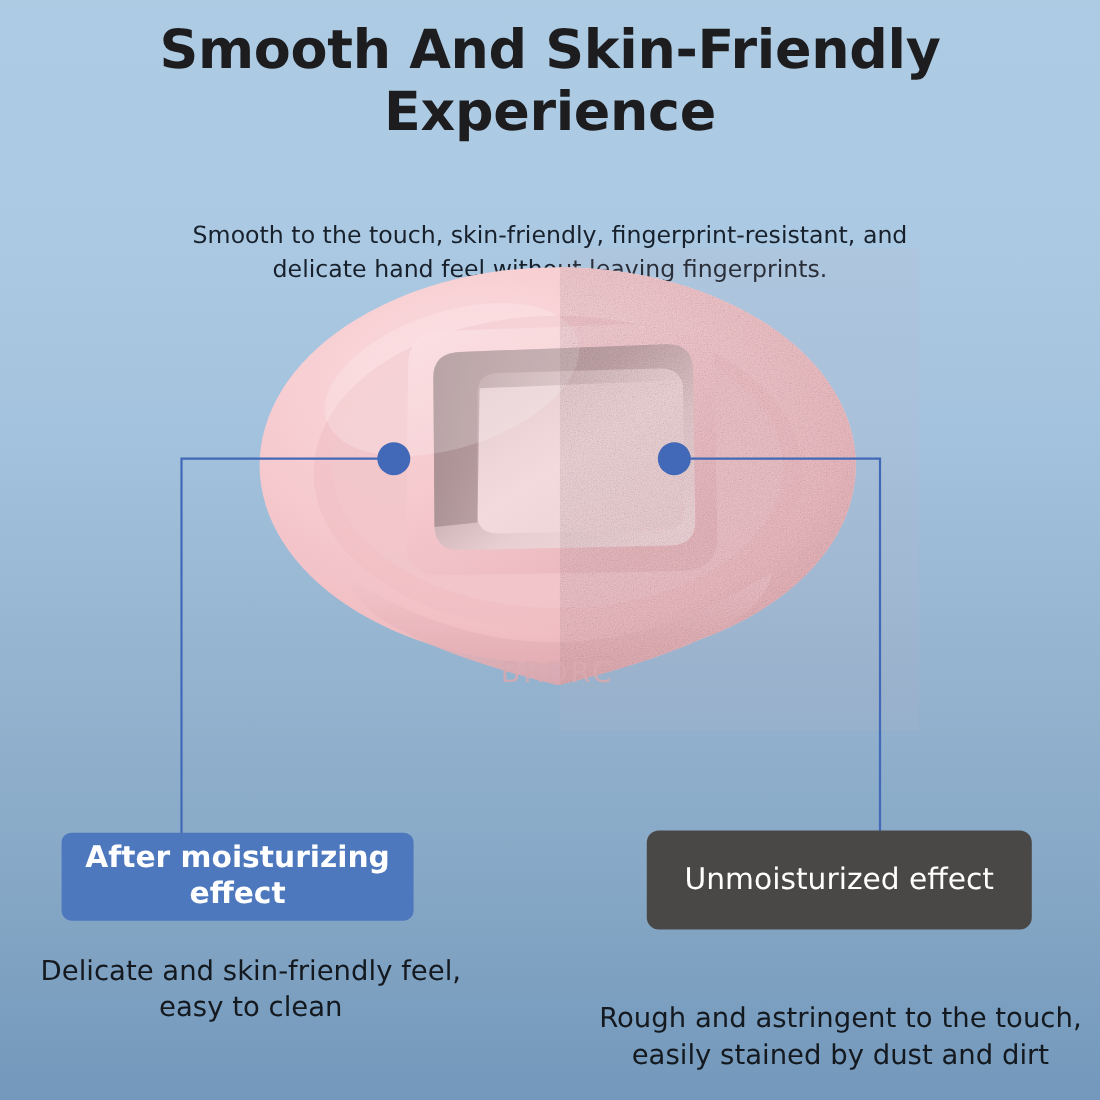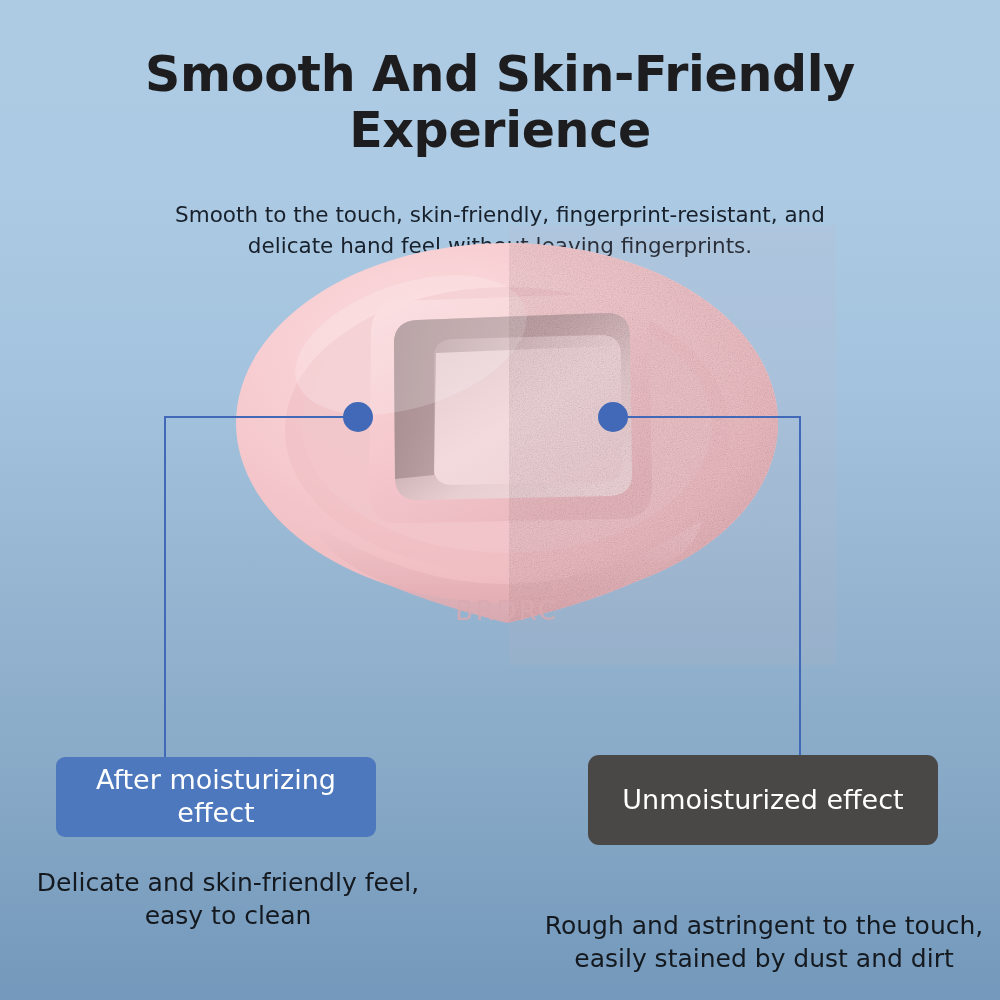--- a/index.html
+++ b/index.html
@@ -28,21 +28,20 @@
     position: absolute;
     left: 140px;
     top: 18px;
     width: 720px;
     text-align: center;
     font-size: 49px;
     line-height: 1.14;
     font-weight: bold;
     color: #1d1d1f;
     letter-spacing: -0.3px;
-    margin-top: 29px;
   }
   .subhead {
     position: absolute;
     left: 130px;
     top: 152px;
     width: 740px;
     text-align: center;
     font-size: 21.5px;
     line-height: 1.44;
     color: #17202b;
@@ -80,20 +79,21 @@
   .badge-left {
     left: 56px;
     top: 757px;
     width: 320px;
     height: 80px;
     background: #4d78bd;
     border-radius: 9px;
     font-size: 27px;
     line-height: 1.22;
     padding: 0 14px;
+    font-weight: bold;
   }
   .badge-right {
     left: 588px;
     top: 755px;
     width: 350px;
     height: 90px;
     background: #4a4846;
     border-radius: 11px;
     font-size: 27px;
     line-height: 1.22;

